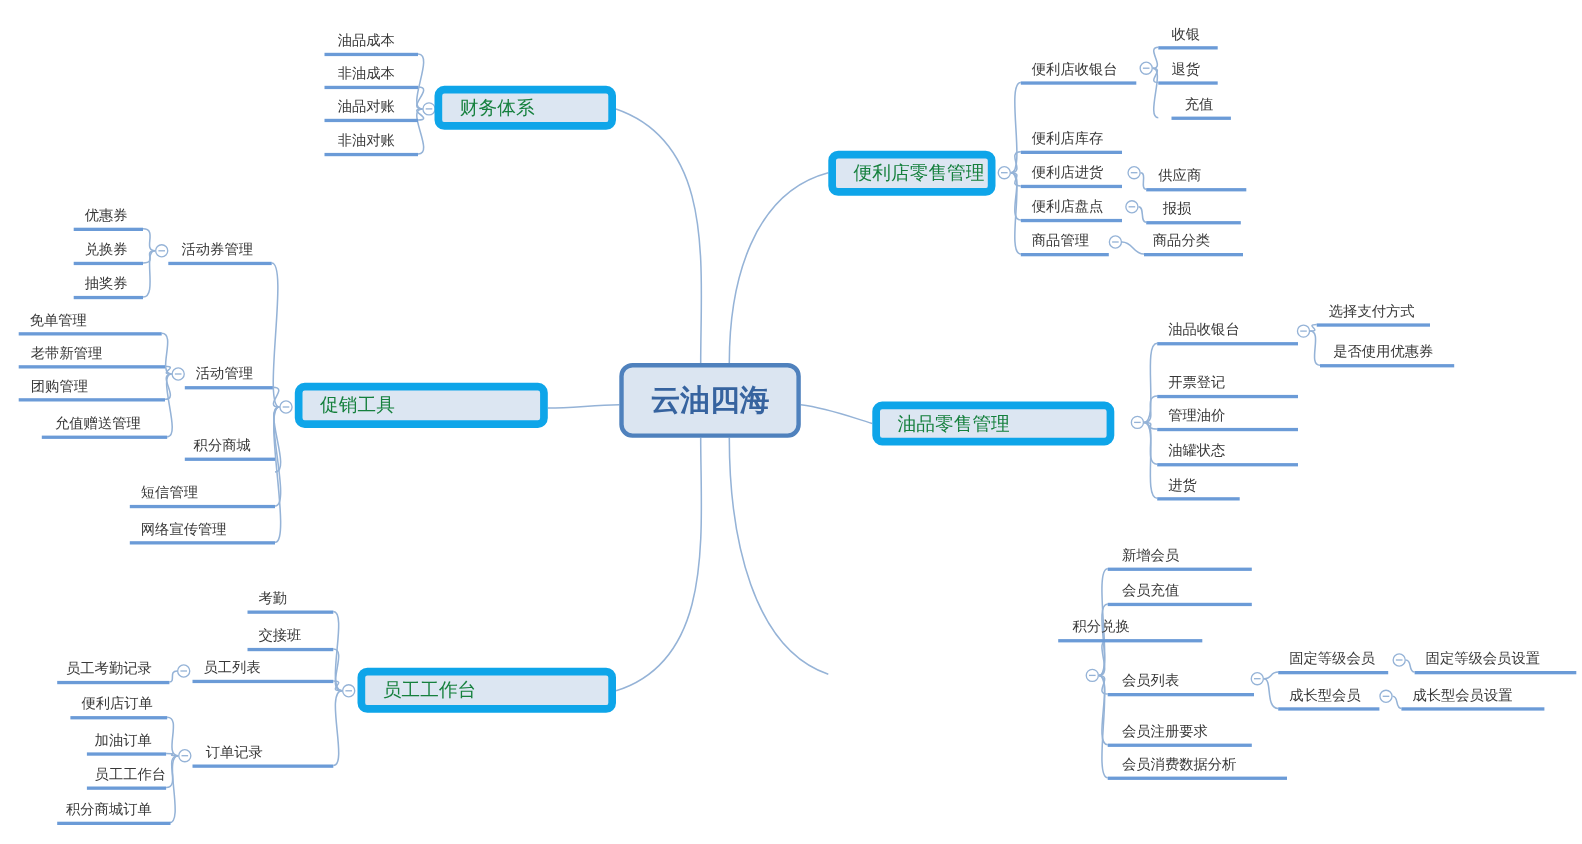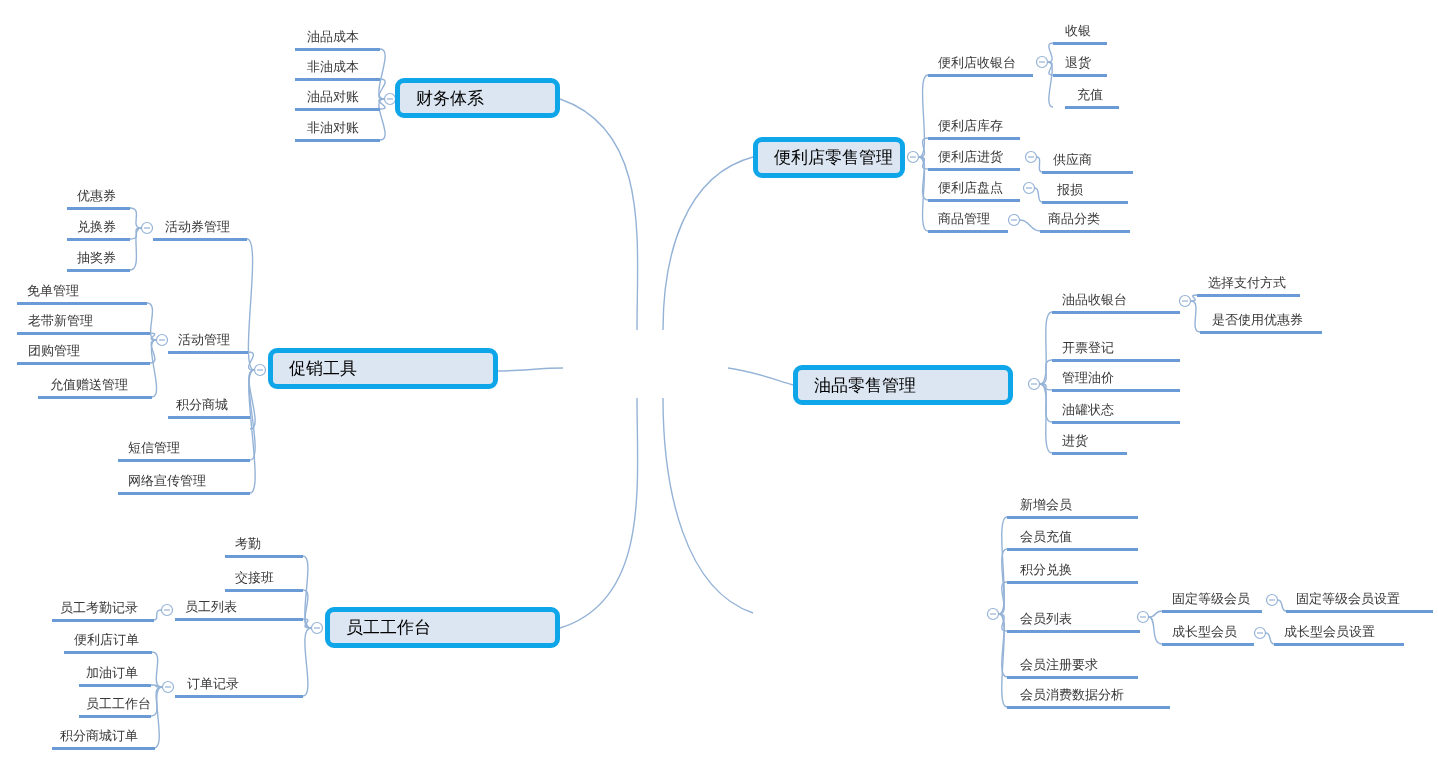--- a/index.html
+++ b/index.html
@@ -3,22 +3,22 @@
 <meta charset="utf-8">
 <style>
   html,body{margin:0;padding:0;background:#ffffff;}
   #canvas{position:relative;width:1438px;height:767px;overflow:hidden;background:#ffffff;
           font-family:"Liberation Sans","DejaVu Sans",sans-serif;}
   #wires{position:absolute;left:0;top:0;z-index:1;}
   .leaf{position:absolute;z-index:2;box-sizing:border-box;height:22px;line-height:15px;
         font-size:13px;color:#383838;white-space:nowrap;
         border-bottom:3px solid #6b9bd7;padding:0 4px 4px 10px;}
   .box{position:absolute;z-index:2;box-sizing:border-box;display:flex;align-items:center;
-       background:#dce6f2;border:5px solid #0ea5e9;border-radius:9px;
-       font-size:17px;color:#000000;padding-left:16px;white-space:nowrap;}
+       background:#dce6f2;border:7px solid #0ea5e9;border-radius:9px;
+       font-size:17px;color:#15803d;padding-left:16px;white-space:nowrap;}
   .root{position:absolute;z-index:3;box-sizing:border-box;display:flex;align-items:center;justify-content:center;
         background:#dbe5f1;border:4px solid #4f81bd;border-radius:12px;
         font-size:27px;font-weight:bold;color:#36639f;white-space:nowrap;}
 </style>
 </head>
 <body>
 
 <div id="canvas">
 
   <svg id="wires" width="1438" height="767">
@@ -166,20 +166,21 @@
           <circle cx="1272" cy="600" r="5.5"></circle>
           <line x1="1269" y1="600" x2="1275" y2="600"></line>
         </g>
       <g>
           <circle cx="1260" cy="633" r="5.5"></circle>
           <line x1="1257" y1="633" x2="1263" y2="633"></line>
         </g>
     </g>
   </svg>
 
+  <div class="root" style="left:563px;top:330px;width:165px;height:68px">云油四海</div>
 
   <div class="box" style="left:395px;top:78px;width:165px;height:40px">财务体系</div>
   <div class="box" style="left:268px;top:348px;width:230px;height:41px">促销工具</div>
   <div class="box" style="left:753px;top:137px;width:152px;height:41px">便利店零售管理</div>
   <div class="box" style="left:325px;top:607px;width:235px;height:41px">员工工作台</div>
   <div class="box" style="left:793px;top:365px;width:220px;height:40px">油品零售管理</div>
 
   <div class="leaf" style="left:295px;top:29px;width:85px;padding-left:12px">油品成本</div>
   <div class="leaf" style="left:295px;top:59px;width:85px;padding-left:12px">非油成本</div>
   <div class="leaf" style="left:295px;top:89px;width:85px;padding-left:12px">油品对账</div>
@@ -223,21 +224,21 @@
   <div class="leaf" style="left:1052px;top:292px;width:128px">油品收银台</div>
   <div class="leaf" style="left:1197px;top:275px;width:103px;padding-left:11px">选择支付方式</div>
   <div class="leaf" style="left:1200px;top:312px;width:122px;padding-left:12px">是否使用优惠券</div>
   <div class="leaf" style="left:1052px;top:340px;width:128px">开票登记</div>
   <div class="leaf" style="left:1052px;top:370px;width:128px">管理油价</div>
   <div class="leaf" style="left:1052px;top:402px;width:128px">油罐状态</div>
   <div class="leaf" style="left:1052px;top:433px;width:75px">进货</div>
 
   <div class="leaf" style="left:1007px;top:497px;width:131px;padding-left:13px">新增会员</div>
   <div class="leaf" style="left:1007px;top:529px;width:131px;padding-left:13px">会员充值</div>
-  <div class="leaf" style="left:1007px;top:562px;width:131px;padding-left:13px">积分兑换</div>
+  <div class="leaf" style="left:962px;top:562px;width:131px;padding-left:13px">积分兑换</div>
   <div class="leaf" style="left:1007px;top:611px;width:133px;padding-left:13px">会员列表</div>
   <div class="leaf" style="left:1162px;top:591px;width:100px">固定等级会员</div>
   <div class="leaf" style="left:1286px;top:591px;width:147px">固定等级会员设置</div>
   <div class="leaf" style="left:1162px;top:624px;width:92px">成长型会员</div>
   <div class="leaf" style="left:1274px;top:624px;width:130px">成长型会员设置</div>
   <div class="leaf" style="left:1007px;top:657px;width:131px;padding-left:13px">会员注册要求</div>
   <div class="leaf" style="left:1007px;top:687px;width:163px;padding-left:13px">会员消费数据分析</div>
 
 </div>
 

